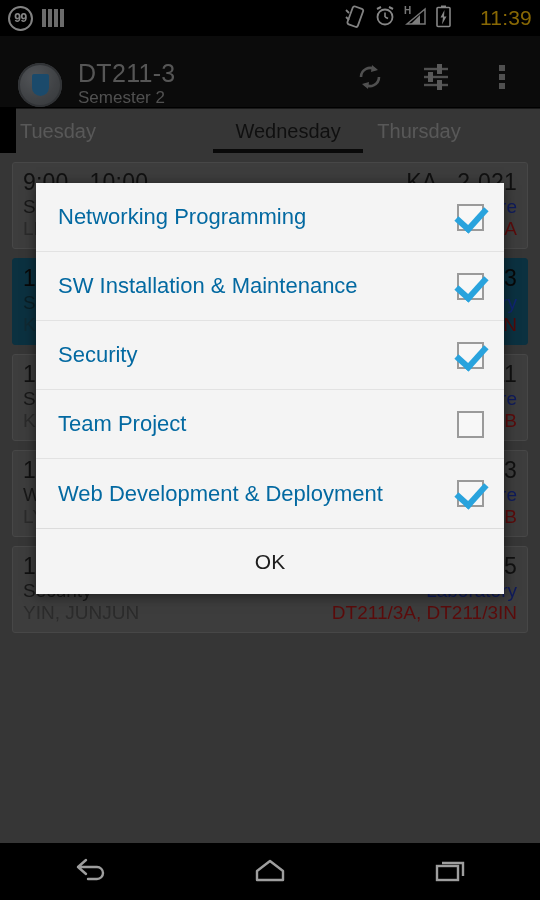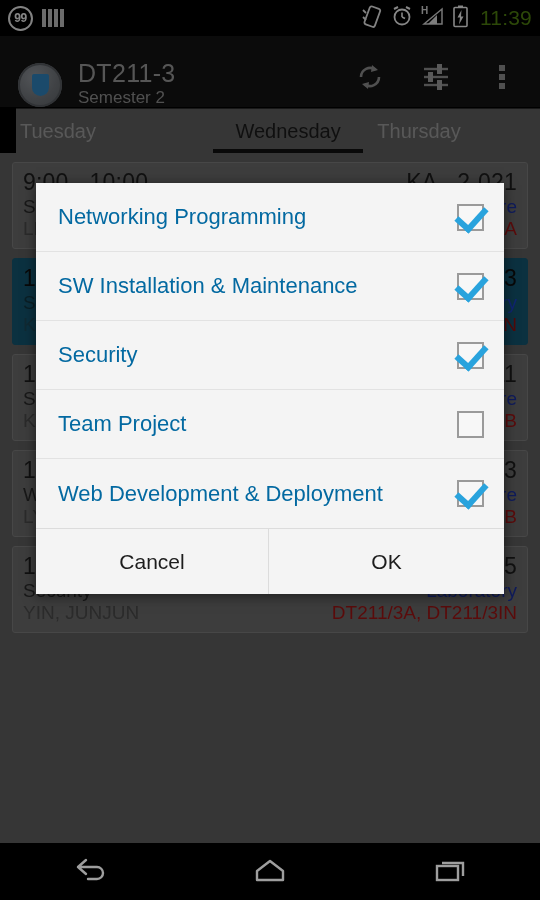--- a/index.html
+++ b/index.html
@@ -19,21 +19,21 @@
   }
   .sb-left{display:flex; align-items:center; gap:9px;text-align:center;}
   .sb-right{margin-left:auto; display:flex; align-items:center; gap:9px;}
   .badge99{
     width:25px;height:25px;border:2px solid #e0e0e0;border-radius:50%;
     display:flex;align-items:center;justify-content:center;
     font-size:12px;font-weight:bold;color:#e8e8e8;letter-spacing:-.5px;
   }
   .bars-icon{display:flex;gap:2.5px;align-items:flex-end;}
   .bars-icon i{display:block;width:3.5px;height:18px;background:#b9b9b9;}
-  .sb-time{font-size:21px;color:#4d7c0f;letter-spacing:.2px;margin-left:3px;}
+  .sb-time{font-size:21px;color:#eab308;letter-spacing:.2px;margin-left:20px;}
   .h-letter{font-size:10px;color:#cfcfcf;position:absolute;top:-1px;left:-1px;font-weight:bold;}
 
   
   .action-bar{
     position:absolute; top:36px; left:0; width:540px; height:72px;
     background:#131313; display:flex; align-items:flex-end; padding:0 10px;
     border-bottom:1px solid #000;
   }
   .app-logo{
     width:44px;height:44px;border-radius:50%;
@@ -360,21 +360,20 @@
     <div class="dlg-item">
       <span class="dlg-item-label">Team Project</span>
       <span class="cbox"></span>
     </div>
     <div class="dlg-item">
       <span class="dlg-item-label">Web Development &amp; Deployment</span>
       <span class="cbox checked"></span>
     </div>
   </div>
   <div class="dlg-buttons">
-    <div class="dlg-btn cancel">Cancel</div>
     <div class="dlg-btn">OK</div>
   </div>
 </div>
 
 <div class="nav-bar">
   <div class="nav-btn">
     <span>
       <svg width="40" height="30" viewBox="0 0 40 30">
         <path d="M8 12 L16 5 M8 12 L16 19 M8 12 H27 a6 6 0 0 1 0 12 H18" fill="none" stroke="#9e9e9e" stroke-width="2.4" stroke-linecap="round" stroke-linejoin="round"></path>
       </svg>

